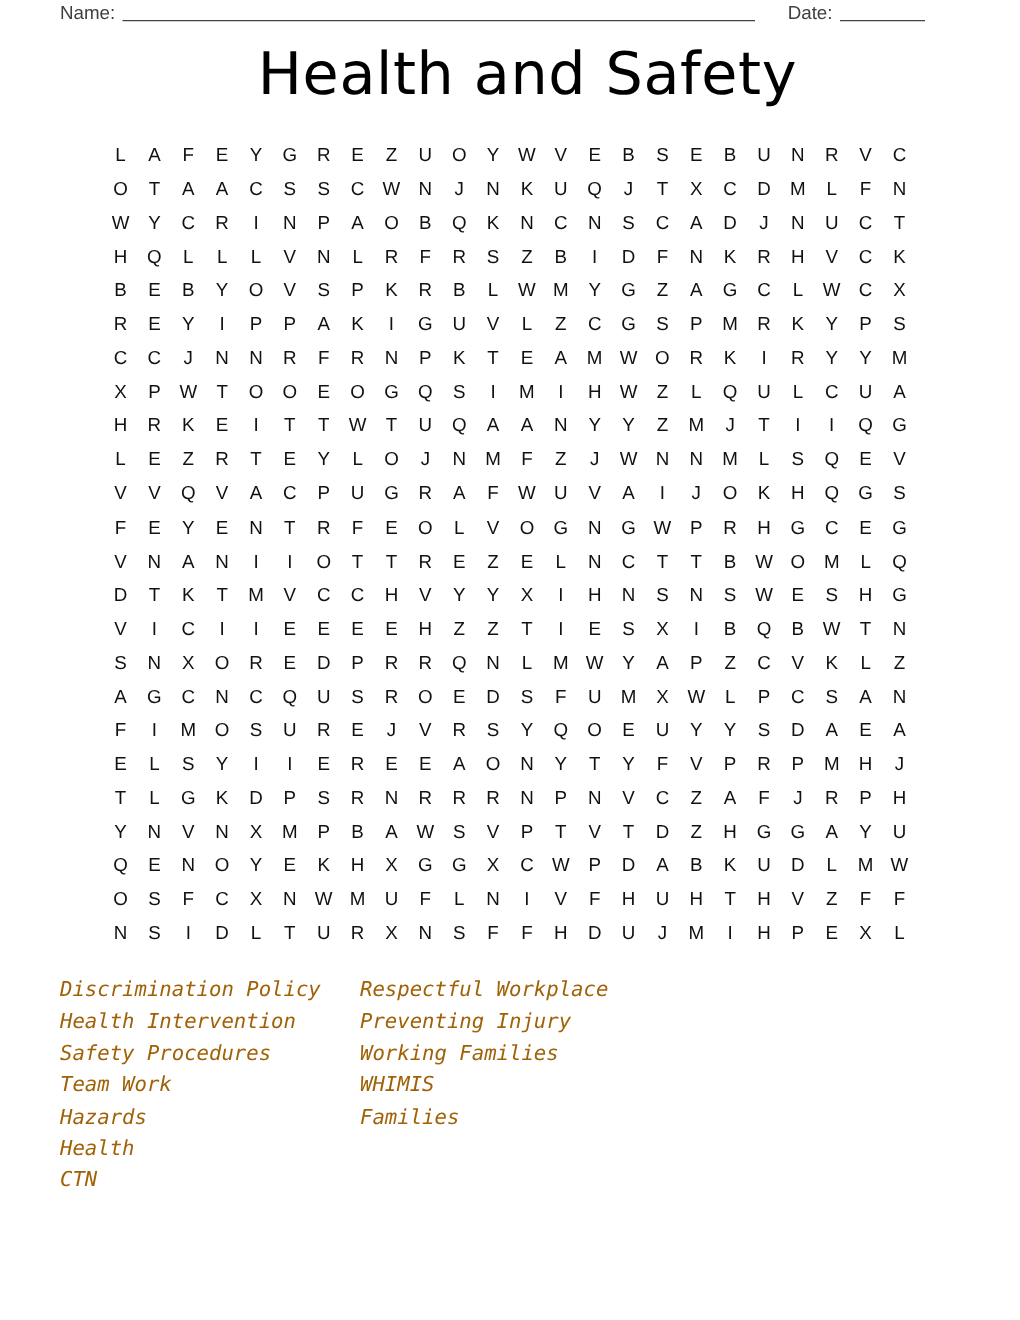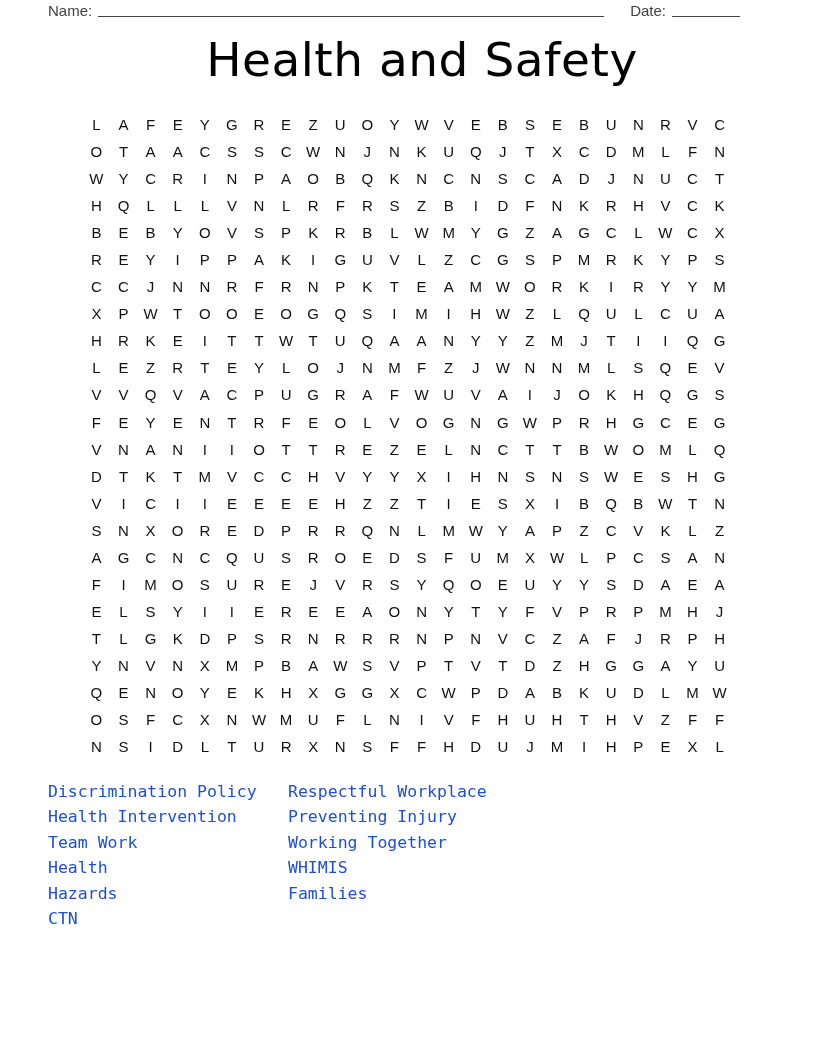--- a/index.html
+++ b/index.html
@@ -76,22 +76,23 @@
     top: 779px;
     left: 48px;
     display: flex;
   }
   .word-col { width: 240px; }
   .word-item {
     font-family: "DejaVu Sans Mono", monospace;
     font-size: 16.5px;
     font-weight: 500;
     line-height: 25.4px;
-    color: #1d4ed8;
+    color: #a16207;
     white-space: nowrap;
+    font-style: italic;
   }
 </style>
 </head>
 <body>
 
 <div class="page">
 
   <div class="header">
     <span class="label">Name:</span>
     <span class="fill-line name-line"></span>
@@ -725,27 +726,28 @@
         <span class="grid-cell">E</span>
         <span class="grid-cell">X</span>
         <span class="grid-cell">L</span>
       </div>
     </div>
 
   <div class="words">
     <div class="word-col">
         <div class="word-item">Discrimination Policy</div>
         <div class="word-item">Health Intervention</div>
+        <div class="word-item">Safety Procedures</div>
         <div class="word-item">Team Work</div>
+        <div class="word-item">Hazards</div>
         <div class="word-item">Health</div>
-        <div class="word-item">Hazards</div>
         <div class="word-item">CTN</div>
       </div>
     <div class="word-col">
         <div class="word-item">Respectful Workplace</div>
         <div class="word-item">Preventing Injury</div>
-        <div class="word-item">Working Together</div>
+        <div class="word-item">Working Families</div>
         <div class="word-item">WHIMIS</div>
         <div class="word-item">Families</div>
       </div>
   </div>
 
 </div>
 
 </body></html>

